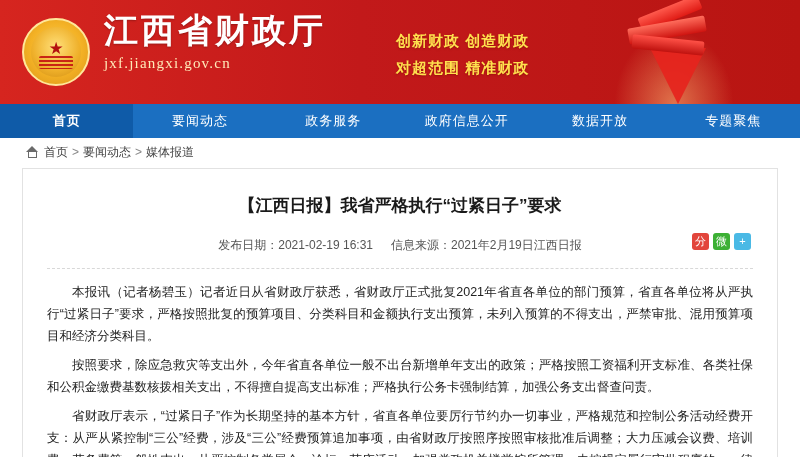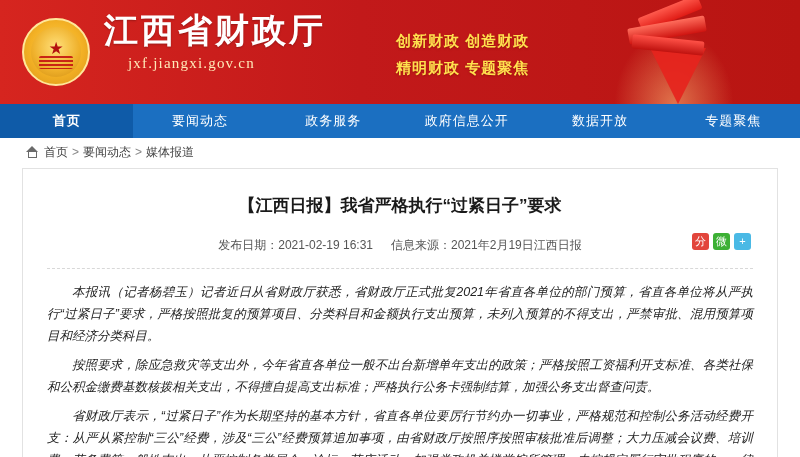--- a/index.html
+++ b/index.html
@@ -76,21 +76,20 @@
     letter-spacing: 3px;
     line-height: 40px;
     text-shadow: 0 1px 2px rgba(0,0,0,.25);
   }
   .site-url {
     margin-top: 5px;
     font-size: 15px;
     color: #ffe9b8;
     letter-spacing: 1.2px;
     font-family: "Liberation Serif", serif;
-    margin-left: 24px;
   }
 
   .slogan {
     position: absolute;
     left: 396px; top: 27px;
     width: 270px;
     color: #ffe14e;
     font-weight: bold;
     font-size: 15px;
     line-height: 27px;
@@ -236,21 +235,20 @@
     margin-top: 12px;
     font-size: 12.5px;
     line-height: 22px;
     color: #222;
     text-align: justify;
     font-family: "Liberation Sans", sans-serif;
   }
   .body-text p {
     margin: 4px 0 7px 0;
     text-indent: 2em;
-    font-style: italic;
   }
 </style>
 </head>
 <body>
 
 <div id="page">
 
   <div class="header">
     <div class="header-inner">
       <div class="emblem">
@@ -260,21 +258,21 @@
         <div class="bars"></div>
       </div>
 
       <div class="site-title-block">
         <div class="site-title">江西省财政厅</div>
         <div class="site-url">jxf.jiangxi.gov.cn</div>
       </div>
 
       <div class="slogan">
         <div>创新财政 创造财政</div>
-        <div>精明财政 专题聚焦</div>
+        <div>对超范围 精准财政</div>
       </div>
 
       <div class="ribbon">
         <div class="glow"></div>
         <div class="stem"></div>
         <div class="b1"></div>
         <div class="b2"></div>
         <div class="b3"></div>
       </div>
     </div>

